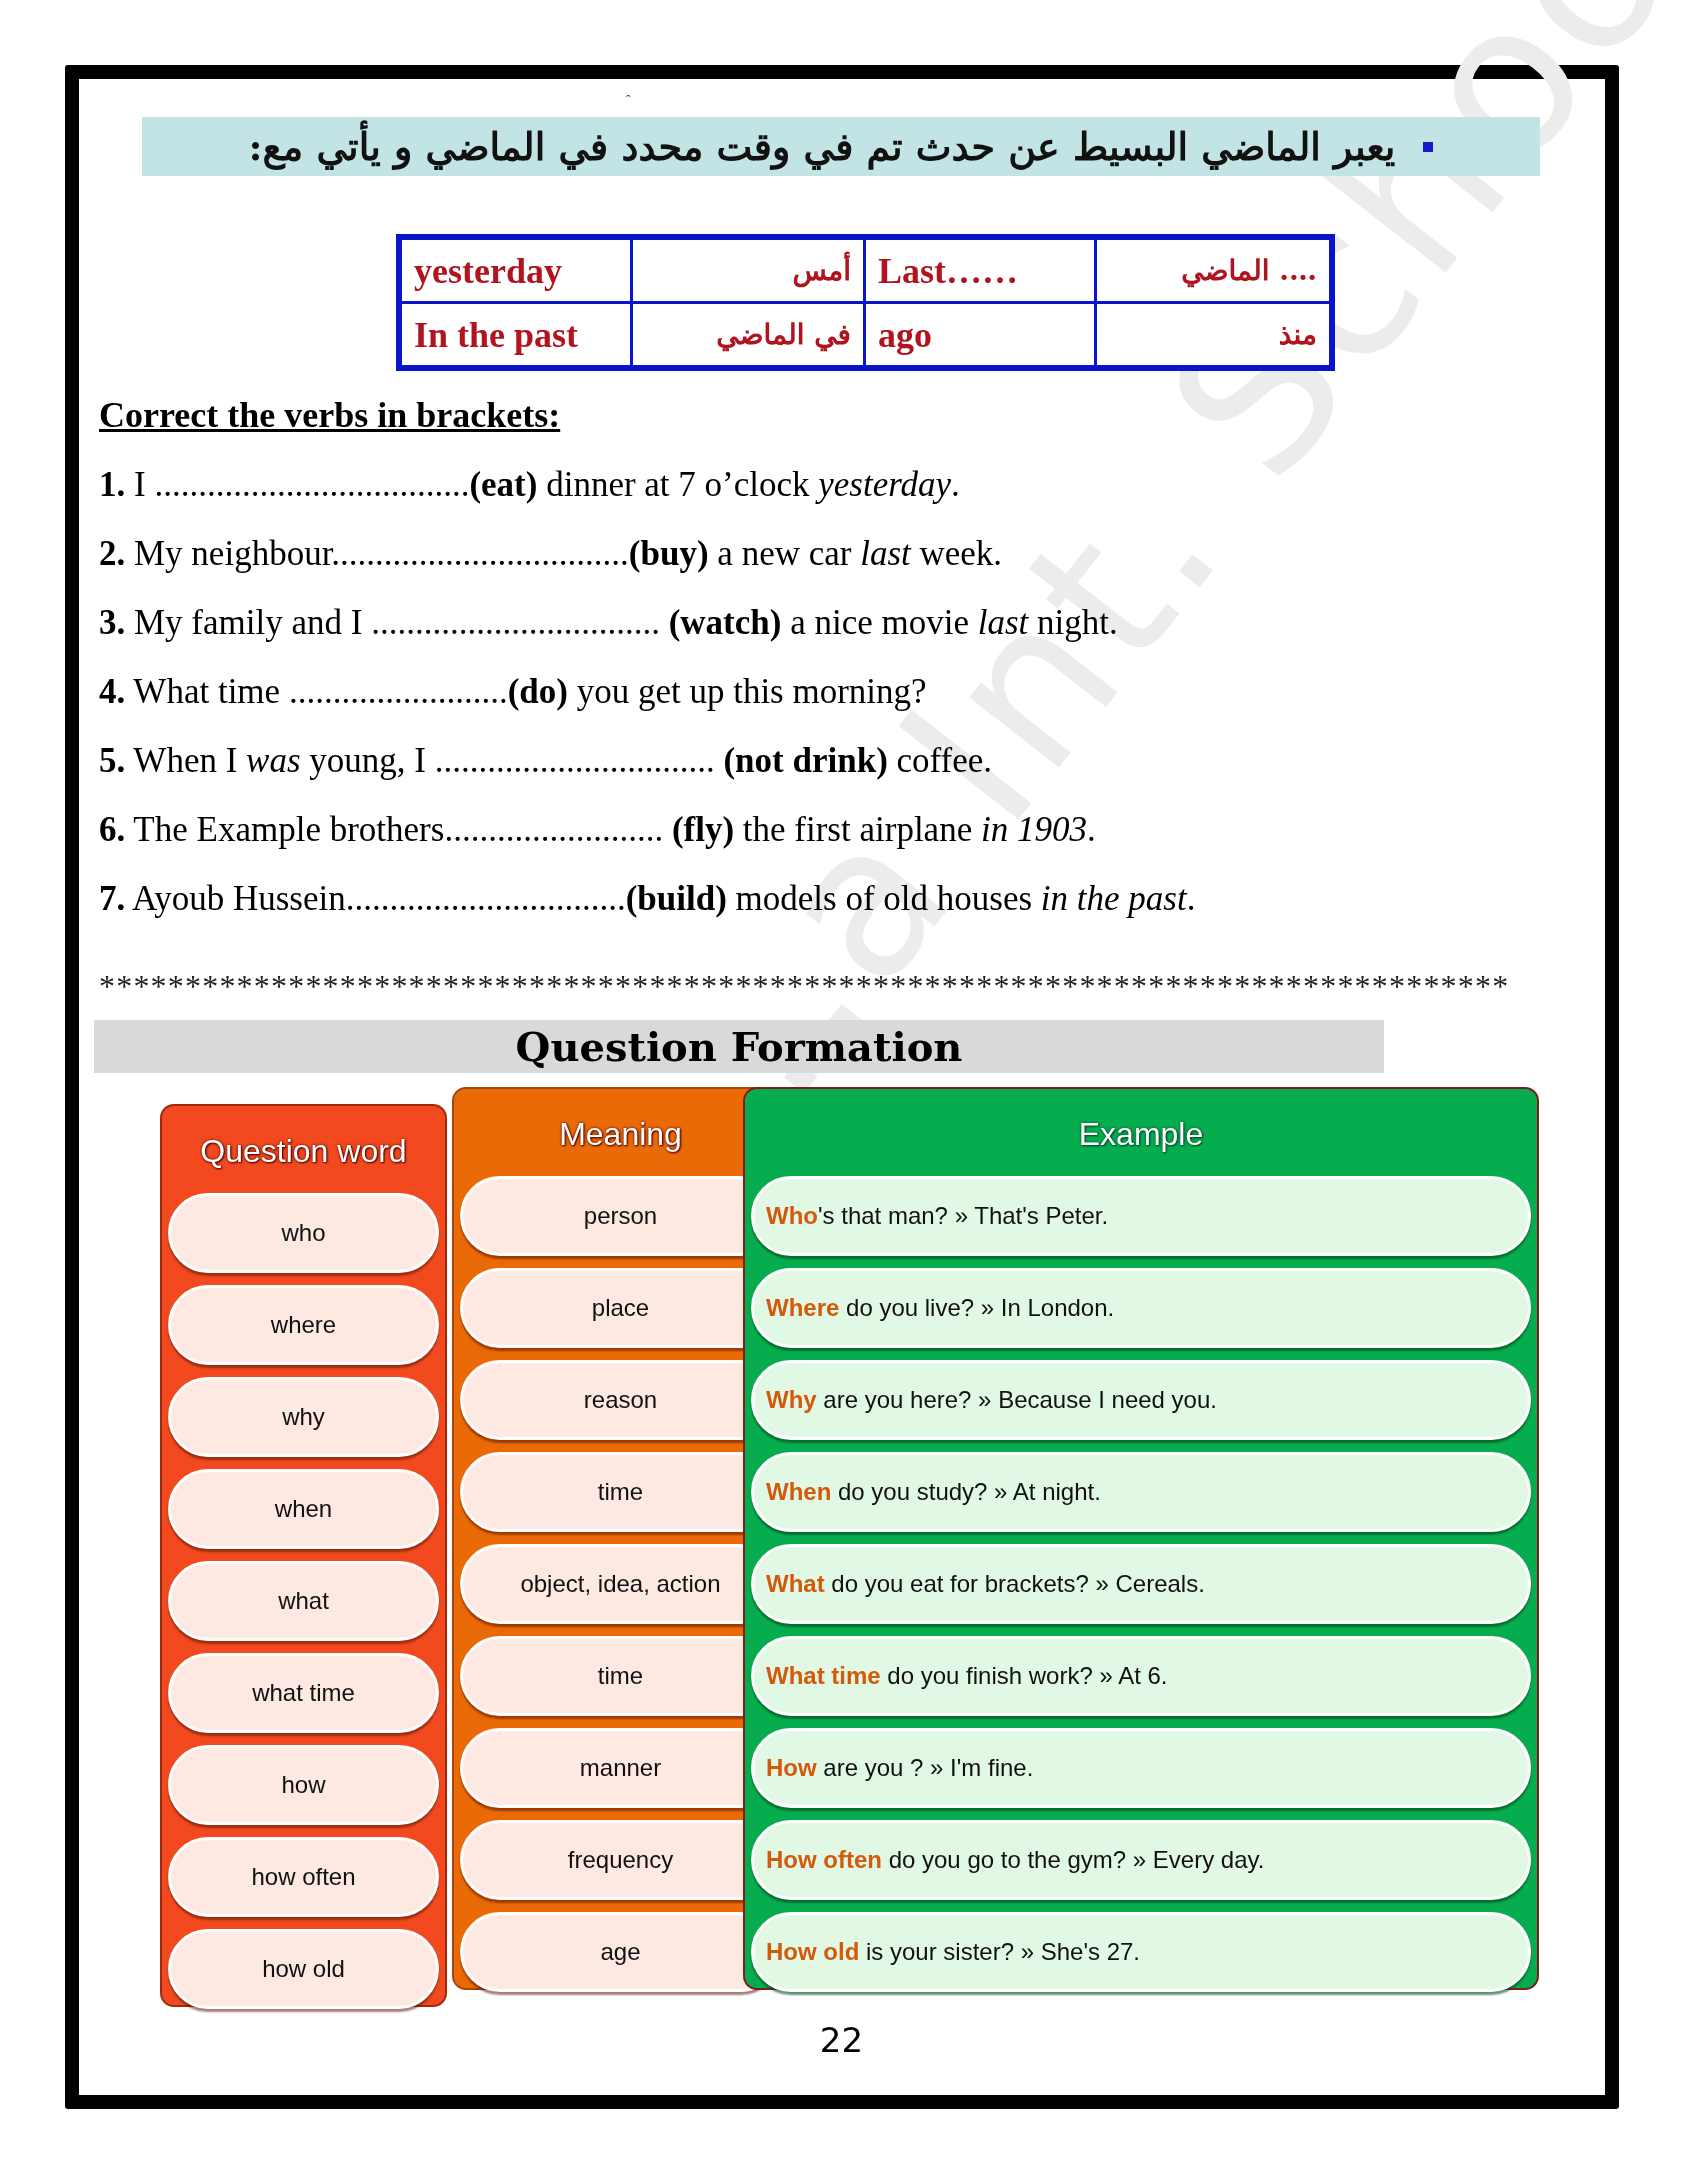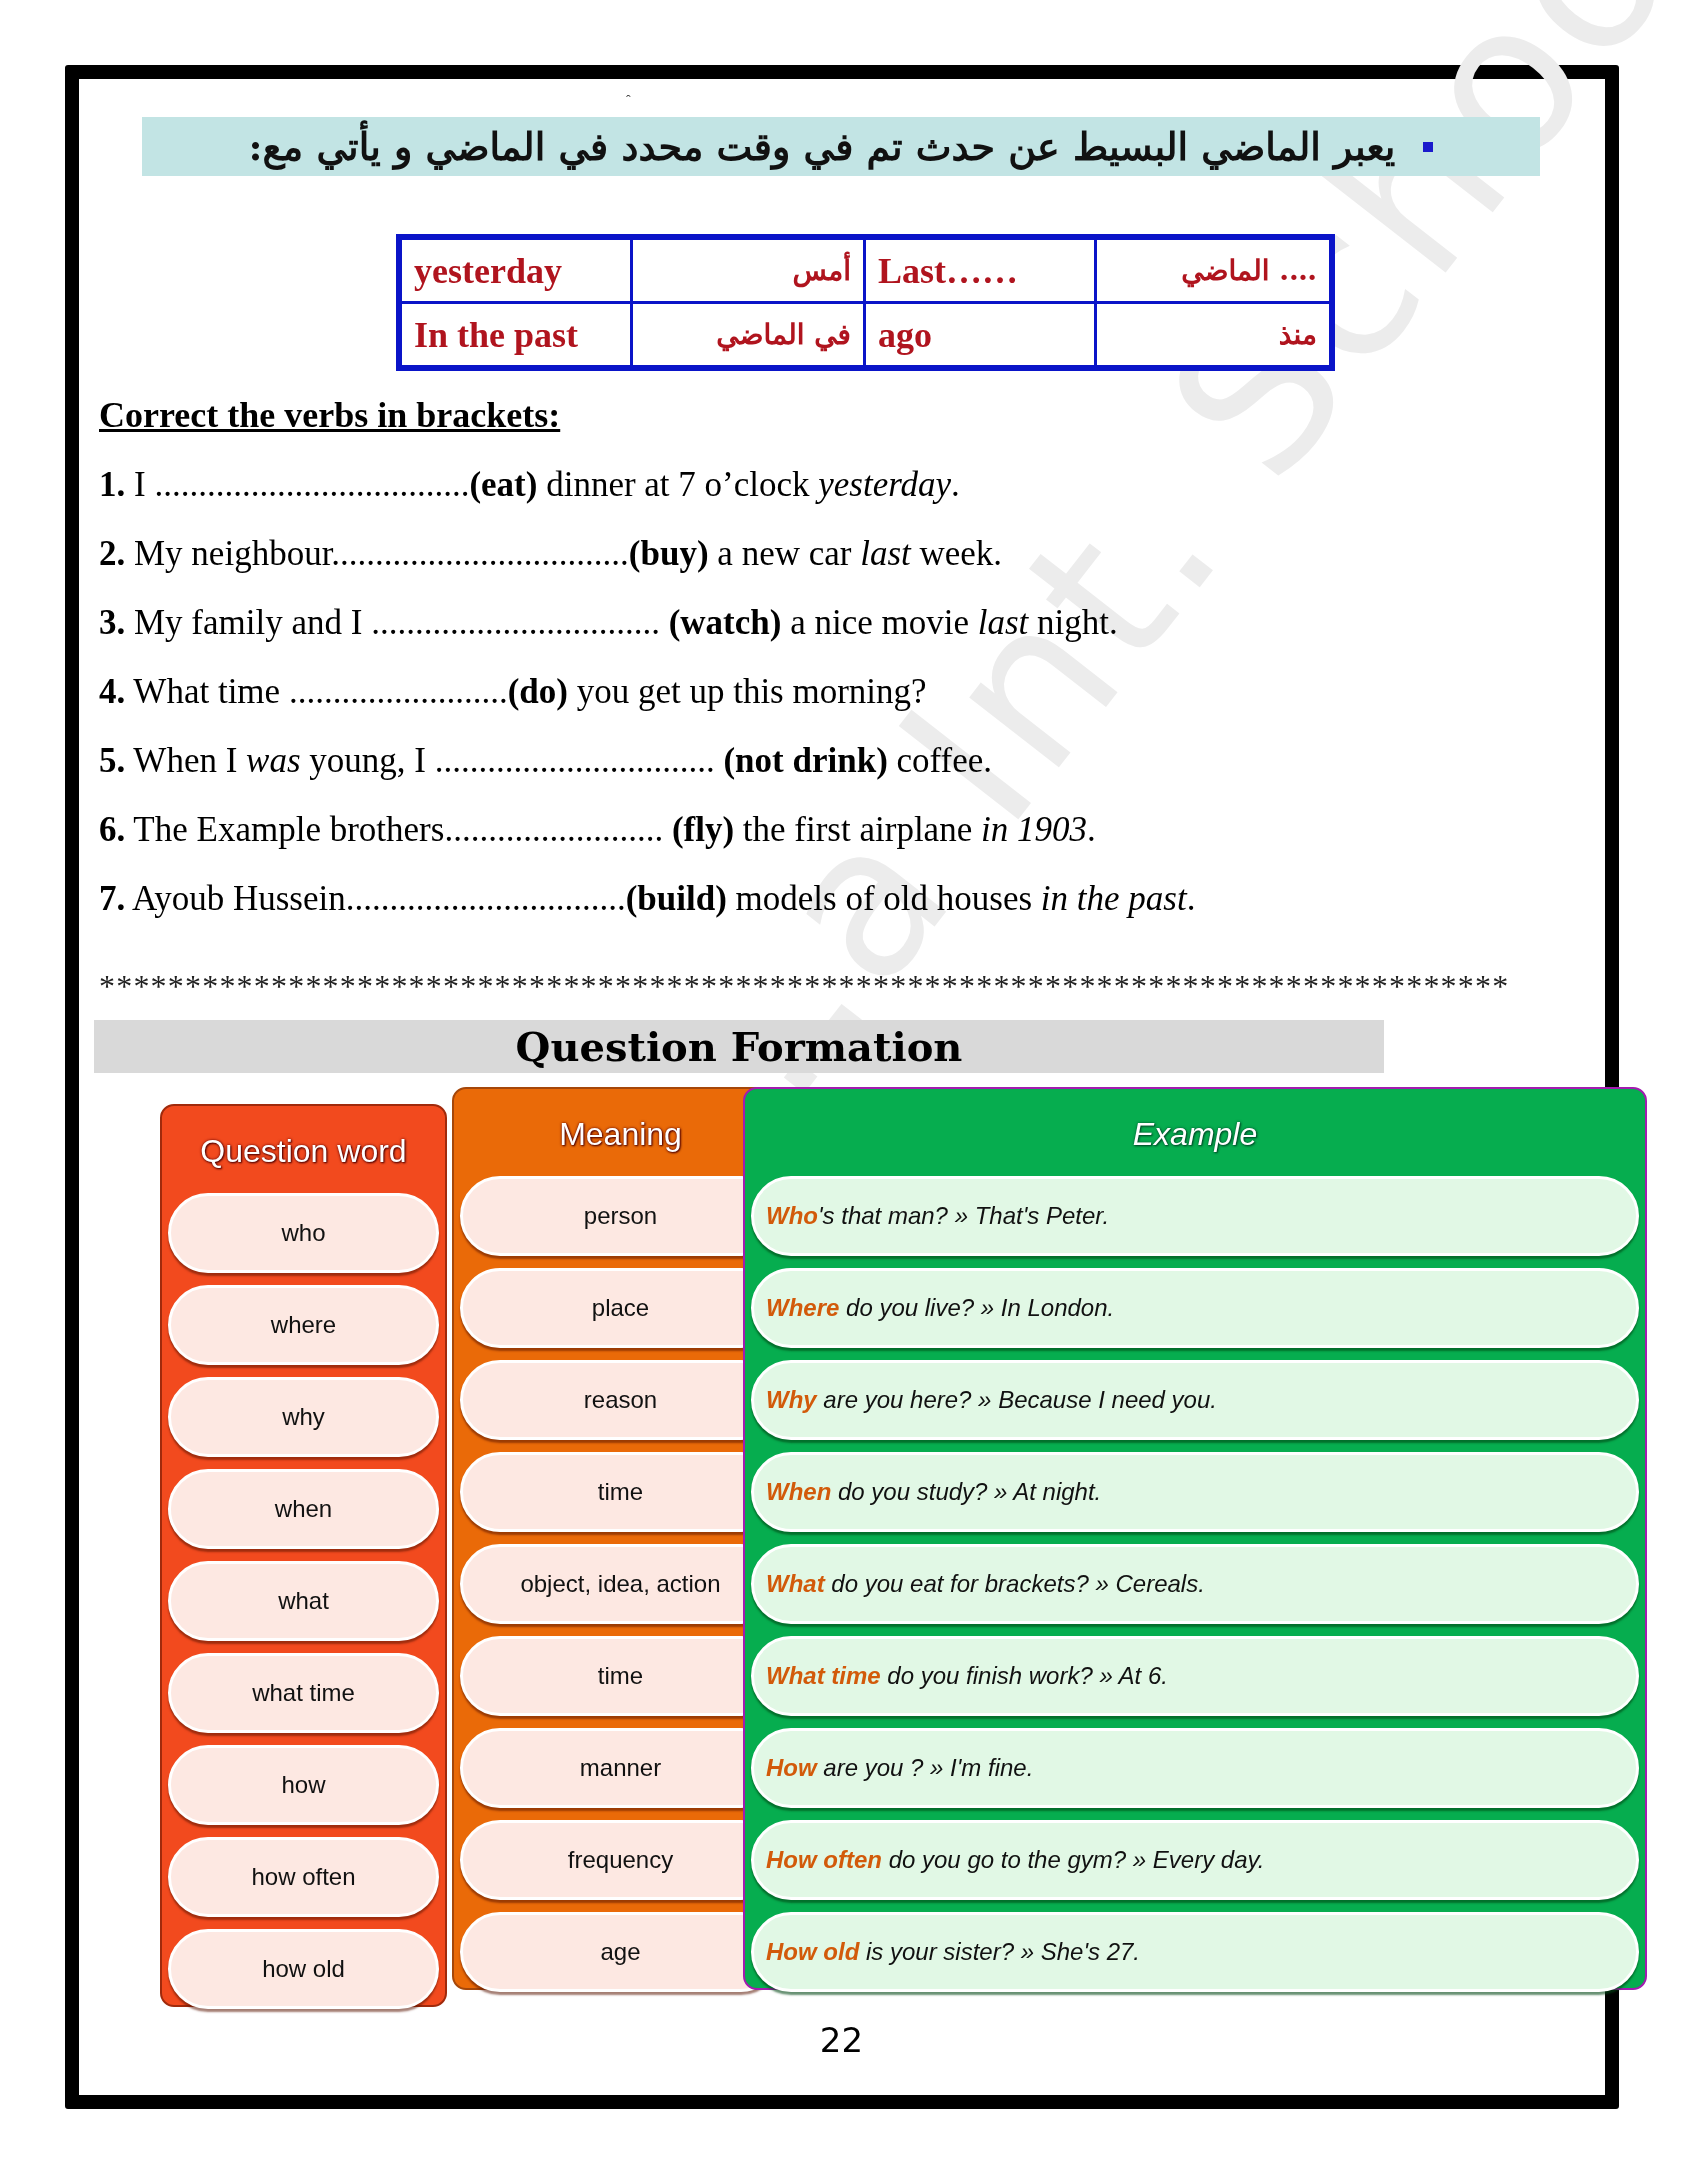--- a/index.html
+++ b/index.html
@@ -27,21 +27,21 @@
   .ex-item b { font-weight:bold; }
   .ex-item i { font-style:italic; }
 
   .stars { position:absolute; left:99px; top:968px; font-size:32px; letter-spacing:1.2px; white-space:nowrap; color:#222; }
 
   .qf-band { position:absolute; left:94px; top:1020px; width:1290px; height:53px; background:#d9d9d9; display:flex; align-items:center; justify-content:center; font-family:"DejaVu Serif", serif; font-weight:bold; font-size:40px; }
 
   .qf { position:absolute; top:1087px; height:903px; border-radius:14px; box-sizing:border-box; padding-top:16px; }
   .col1 { left:160px; width:287px; background:#f24a1e; border:2px solid #a02a0c;margin-top:17px; }
   .col2 { left:452px; width:337px; background:#ea6a08; border:2px solid #a5470a; }
-  .col3 { left:743px; width:904px; background:#06ad4f; border:2px solid #a21caf;font-style:italic; }
+  .col3 { left:743px; width:796px; background:#06ad4f; border:2px solid #7f1d1d; }
   .qf-head { height:59px; display:flex; align-items:center; justify-content:center; color:#fff; font-family:"Liberation Sans", sans-serif; font-size:32px; text-shadow:0 0 3px #600, 1px 1px 2px #400; }
   .col3 .qf-head { text-shadow:0 0 3px #053, 1px 1px 2px #042; }
   .pill { margin:12px 6px 0 6px; height:80px; border:3px solid #fff; border-radius:40px; display:flex; align-items:center; justify-content:center; font-family:"Liberation Sans", sans-serif; font-size:24px; color:#111; box-shadow:0 3px 2px rgba(90,20,0,0.55); box-sizing:border-box; line-height:36px; }
   .col1 .pill, .col2 .pill { background:#fde8e2; }
   .col3 .pill { background:#e1f8e5; justify-content:flex-start; padding-left:12px; box-shadow:0 3px 2px rgba(0,70,20,0.6); }
   .pill .kw { color:#d25a0a; font-weight:bold; }
   .pill .rest { white-space:pre; }
 
   .page-num { position:absolute; left:0; width:1683px; top:2020px; text-align:center; font-family:"DejaVu Sans", sans-serif; font-size:34px; }
 </style>

